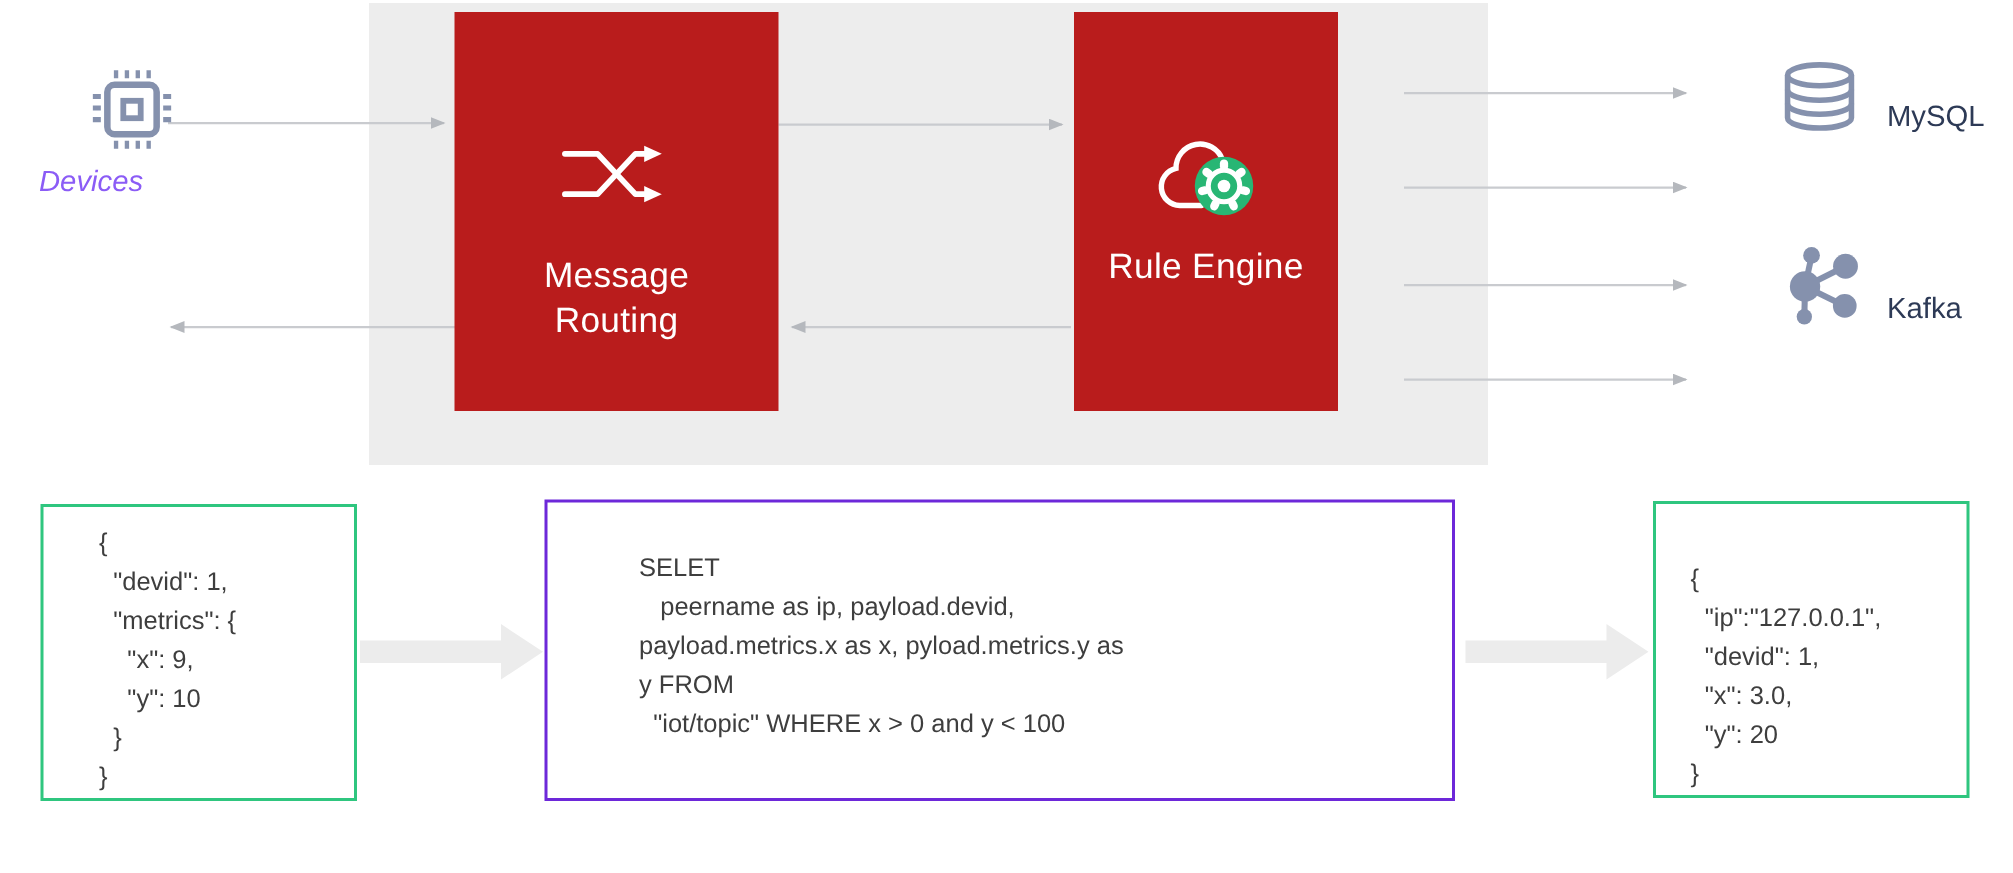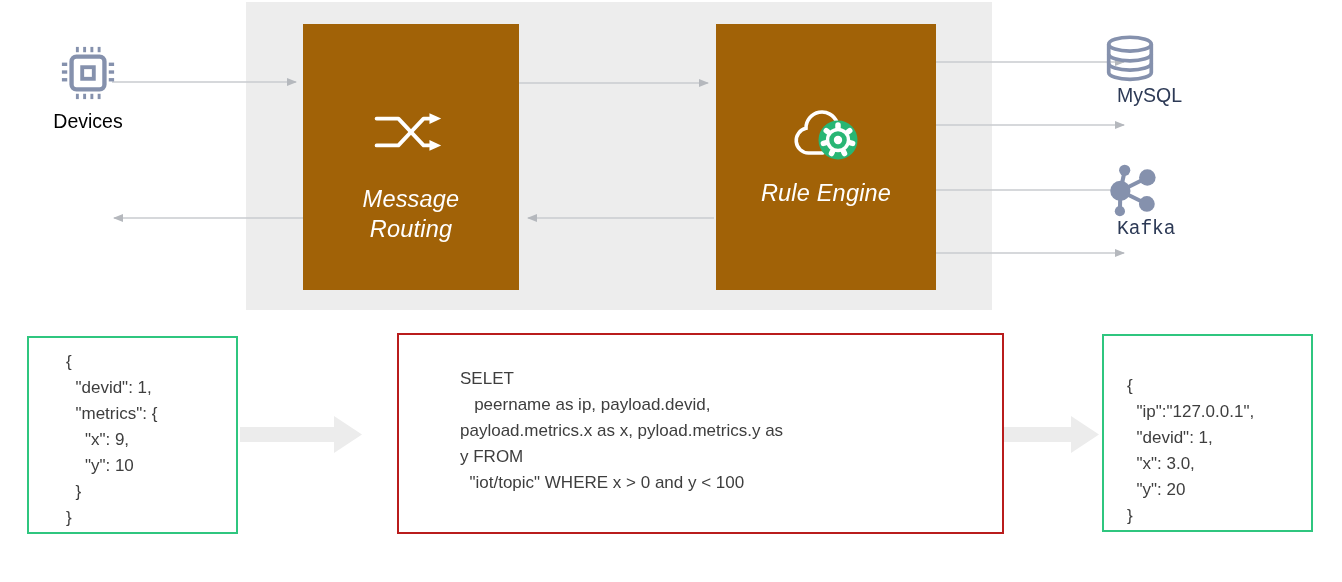--- a/index.html
+++ b/index.html
@@ -4,46 +4,46 @@
 <style>
   html,body{margin:0;padding:0;background:#fff;}
   .canvas{
     position:relative;width:1342px;height:582px;background:#ffffff;overflow:hidden;
     font-family:"Liberation Sans","DejaVu Sans",sans-serif;
   }
   .band{position:absolute;left:246px;top:2px;width:746px;height:308px;background:#ededed;}
   .overlay{position:absolute;left:0;top:0;width:1342px;height:582px;}
   .thin{stroke:#c9cbcf;stroke-width:1.5;}
   .stage{
-    position:absolute;top:24px;height:266px;background:#a16207;color:#ffffff;
-    text-align:center;box-sizing:border-box;font-style:italic;
+    position:absolute;top:8px;height:266px;background:#b91c1c;color:#ffffff;
+    text-align:center;box-sizing:border-box;
   }
   #stage-routing{left:303px;width:216px;}
-  #stage-rule{left:716px;width:220px;}
+  #stage-rule{left:716px;width:176px;}
   .stage svg{display:block;margin:0 auto;}
   #stage-routing svg{margin-top:82px;}
   #stage-rule svg{margin-top:78px;}
   .stage-label{font-size:23.5px;line-height:30px;font-weight:400;letter-spacing:.2px;}
   #stage-routing .stage-label{margin:26px auto 0;width:150px;}
   #stage-rule .stage-label{margin-top:14px;}
-  .endpoint{position:absolute;width:124px;text-align:center;color:#000000;}
+  .endpoint{position:absolute;width:124px;text-align:left;color:#8b5cf6;font-style:italic;}
   #devices{left:26px;top:44px;}
   #applications{left:26px;top:186px;}
   .endpoint svg{display:block;margin:0 auto;}
   .ep-label{margin-top:8px;font-size:19.5px;}
-  .output-row{position:absolute;left:1101px;height:56px;display:flex;align-items:flex-start;flex-direction:column;}
+  .output-row{position:absolute;left:1184px;height:56px;display:flex;align-items:flex-end;}
   .output-row .out-icon{width:58px;display:flex;justify-content:center;}
   .out-label{margin-left:16px;font-size:19.5px;color:#2d3a56;white-space:nowrap;}
   .panel{
     position:absolute;margin:0;box-sizing:border-box;background:#ffffff;
     font-family:"Liberation Sans","DejaVu Sans",sans-serif;
     font-size:17px;line-height:26px;color:#3e3e3e;white-space:pre;
   }
   .panel-green{border:2px solid #2fc67f;}
-  .panel-slate{border:2px solid #b91c1c;margin-left:34px;}
+  .panel-slate{border:2px solid #6d28d9;}
   #panel-input{left:27px;top:336px;width:211px;height:198px;padding:11px 0 0 37px;}
   #panel-sql{left:363px;top:333px;width:607px;height:201px;padding:31px 0 0 61px;}
   #panel-output{left:1102px;top:334px;width:211px;height:198px;padding:37px 0 0 23px;}
 </style>
 </head>
 <body>
 
 <div class="canvas">
 
   <div class="band"></div>
@@ -130,21 +130,21 @@
         <ellipse cx="29" cy="11" rx="23" ry="7.5"></ellipse>
         <path d="M6 11 V41.5 A23 7.5 0 0 0 52 41.5 V11"></path>
         <path d="M6 21.5 A23 7.5 0 0 0 52 21.5"></path>
         <path d="M6 31.5 A23 7.5 0 0 0 52 31.5"></path>
       </svg>
     </span>
     <span class="out-label">MySQL</span>
   </div>
 
 
-  <div class="output-row" style="top:162px;font-family:Liberation Mono, monospace;">
+  <div class="output-row" style="top:162px;">
     <span class="out-icon">
       <svg width="52" height="56" viewBox="0 0 54 58" fill="#8591ad">
         <g stroke="#8591ad" stroke-width="4.2">
           <line x1="17" y1="30" x2="21.5" y2="9"></line>
           <line x1="17" y1="30" x2="16.5" y2="51"></line>
           <line x1="17" y1="30" x2="45" y2="16"></line>
           <line x1="17" y1="30" x2="44.5" y2="43.5"></line>
         </g>
         <circle cx="17" cy="30" r="10.5"></circle>
         <circle cx="21.5" cy="8.5" r="5.8"></circle>

